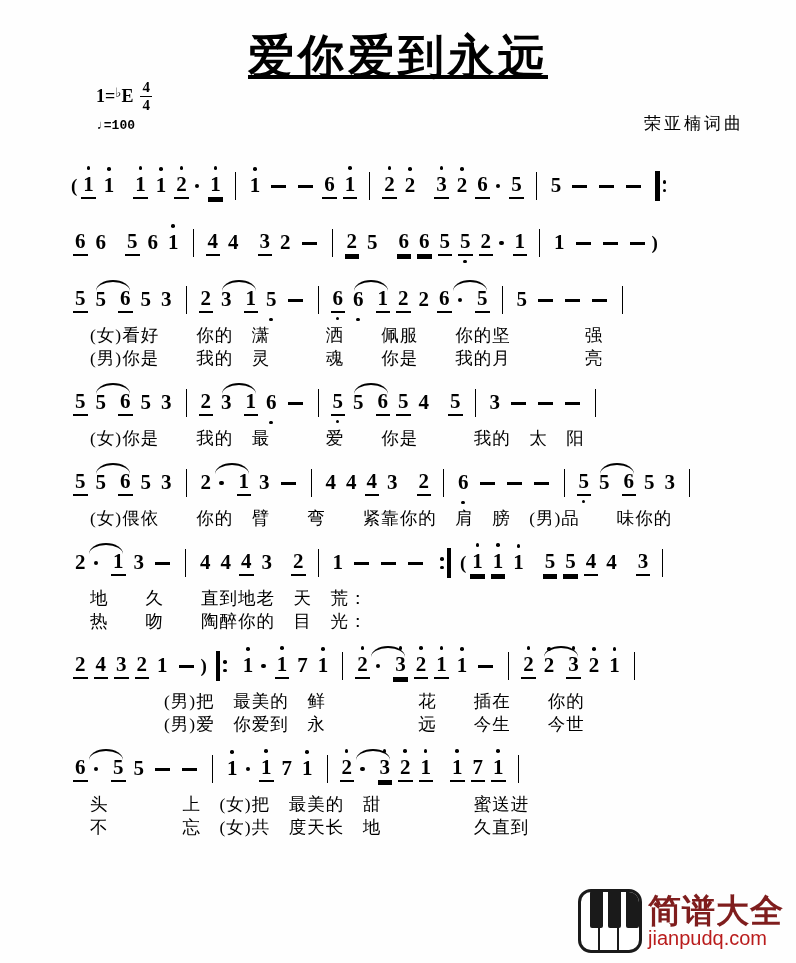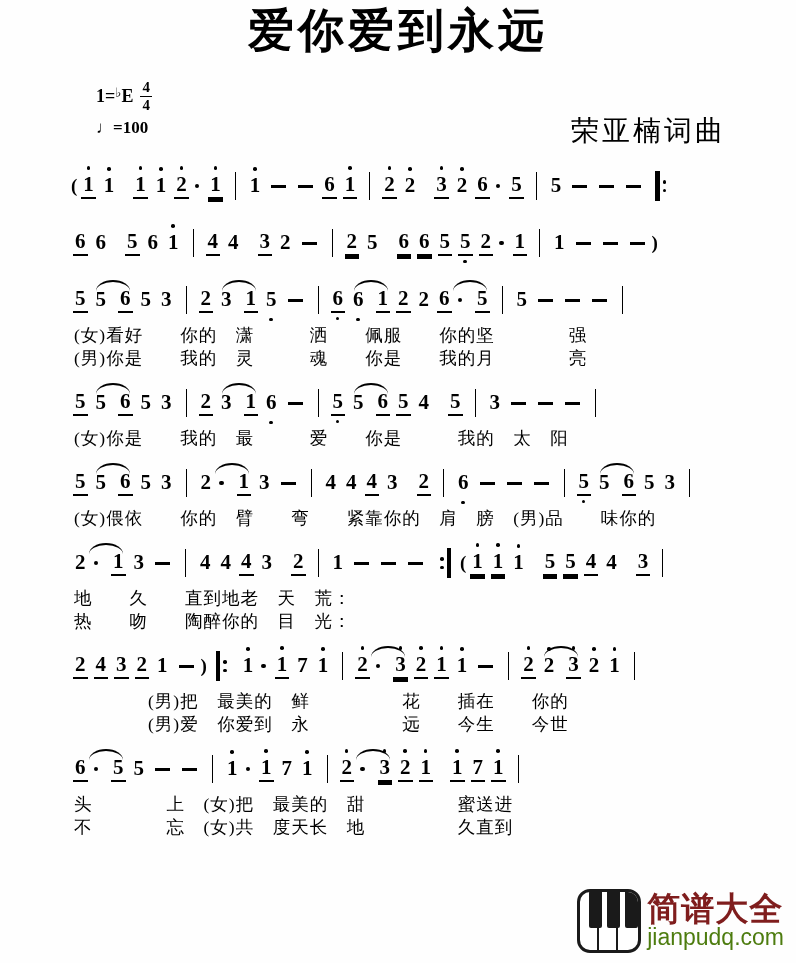--- a/index.html
+++ b/index.html
@@ -3,30 +3,30 @@
 <meta charset="utf-8">
 <style>
   html,body{margin:0;padding:0;background:#888;}
   .sheet{
     position:relative;width:796px;height:963px;background:#fefefe;
     margin:0 auto;overflow:hidden;color:#000;
     font-family:"Liberation Serif","DejaVu Serif",serif;
   }
   
   .title{
-    text-align:center;padding-top:6px;font-size:46px;font-weight:bold;
-    letter-spacing:4px;line-height:1.1;
+    text-align:center;padding-top:32px;font-size:46px;font-weight:bold;
+    letter-spacing:4px;line-height:1.1;text-decoration:underline;
   }
   .keyblock{position:absolute;left:96px;top:80px;display:flex;align-items:center;font-size:18px;font-weight:bold;}
   .keyblock .flat{font-size:13px;vertical-align:super;position:relative;top:-4px;}
   .frac{display:inline-flex;flex-direction:column;align-items:center;margin-left:7px;font-size:15px;line-height:1;}
   .frac .num{border-bottom:1.5px solid #000;padding:0 2px 1px;}
   .frac .den{padding-top:1px;}
-  .tempoblock{position:absolute;left:96px;top:118px;font-size:17px;font-weight:bold;font-family:Liberation Serif, serif;}
-  .credit{position:absolute;right:70px;top:112px;font-size:28px;letter-spacing:3px;}
+  .tempoblock{position:absolute;left:96px;top:118px;font-size:13px;font-weight:bold;font-family:Liberation Mono, monospace;}
+  .credit{position:absolute;right:52px;top:112px;font-size:17px;letter-spacing:3px;}
   
   .score{position:absolute;left:70px;right:34px;top:162px;}
   .line{margin-bottom:9px;}
   .music{display:flex;align-items:center;height:48px;font-size:21px;font-weight:bold;}
   .sp{display:inline-block;width:11px;flex:0 0 11px;}
   .note{position:relative;display:inline-block;line-height:1;padding:1px 2px 2px;margin:0 3px;text-align:center;}
   .note.u1{border-bottom:2px solid #000;}
   .note.u2{border-bottom:2px solid #000;box-shadow:0 3px 0 0 #000;}
   .od,.bd{position:absolute;left:50%;width:3.5px;height:3.5px;margin-left:-2px;background:#000;border-radius:50%;}
   .od{top:-7px;}
@@ -34,29 +34,29 @@
   .dash{display:inline-block;width:15px;border-top:3px solid #000;margin:0 6px;}
   .dota{display:inline-block;width:4.5px;height:4.5px;background:#000;border-radius:50%;margin:0 6px 0 3px;}
   .bar{display:inline-block;width:0;height:28px;border-left:1.5px solid #000;margin:0 9px;}
   .thick{display:inline-block;width:4.5px;height:30px;background:#000;}
   .rep{display:inline-flex;align-items:center;margin:0 8px;}
   .rdots{display:inline-flex;flex-direction:column;gap:5px;margin:0 3px;}
   .rdots i{width:3.5px;height:3.5px;background:#000;border-radius:50%;}
   .arc{display:inline-block;width:34px;height:9px;border-top:2px solid #000;
        border-radius:100% 100% 0 0/200% 200% 0 0;position:relative;top:-15px;margin:0 -15px;z-index:1;}
   .paren{font-size:19px;font-weight:bold;margin:0 1px;}
-  .lyric{font-size:17.5px;line-height:23px;white-space:pre;letter-spacing:1px;margin-left:4px;}
+  .lyric{font-size:17.5px;line-height:23px;white-space:pre;letter-spacing:1px;margin-left:20px;}
   
   .watermark{position:absolute;right:12px;bottom:10px;display:flex;align-items:center;}
   .piano{position:relative;width:58px;height:58px;border:3px solid #1a1a1a;border-radius:13px;background:#fff;overflow:hidden;flex:0 0 auto;}
   .piano .sepline{position:absolute;top:0;bottom:0;width:2px;background:#1a1a1a;}
   .piano .bkey{position:absolute;top:0;width:13px;height:36px;background:#1a1a1a;border-radius:0 0 2px 2px;}
   .wm-text{margin-left:6px;font-family:"Liberation Sans","DejaVu Sans",sans-serif;}
   .wm-brand{font-size:33px;font-weight:bold;letter-spacing:1px;line-height:1;color:#7f1d1d;}
-  .wm-site{font-size:23px;color:#4d7c0f;line-height:1.1;}
+  .wm-site{font-size:20px;color:#b91c1c;line-height:1.1;}
 </style>
 </head>
 <body>
 
 <div class="sheet">
 
   <div class="title">爱你爱到永远</div>
 
   <div class="keyblock">
     <span>1=</span>

